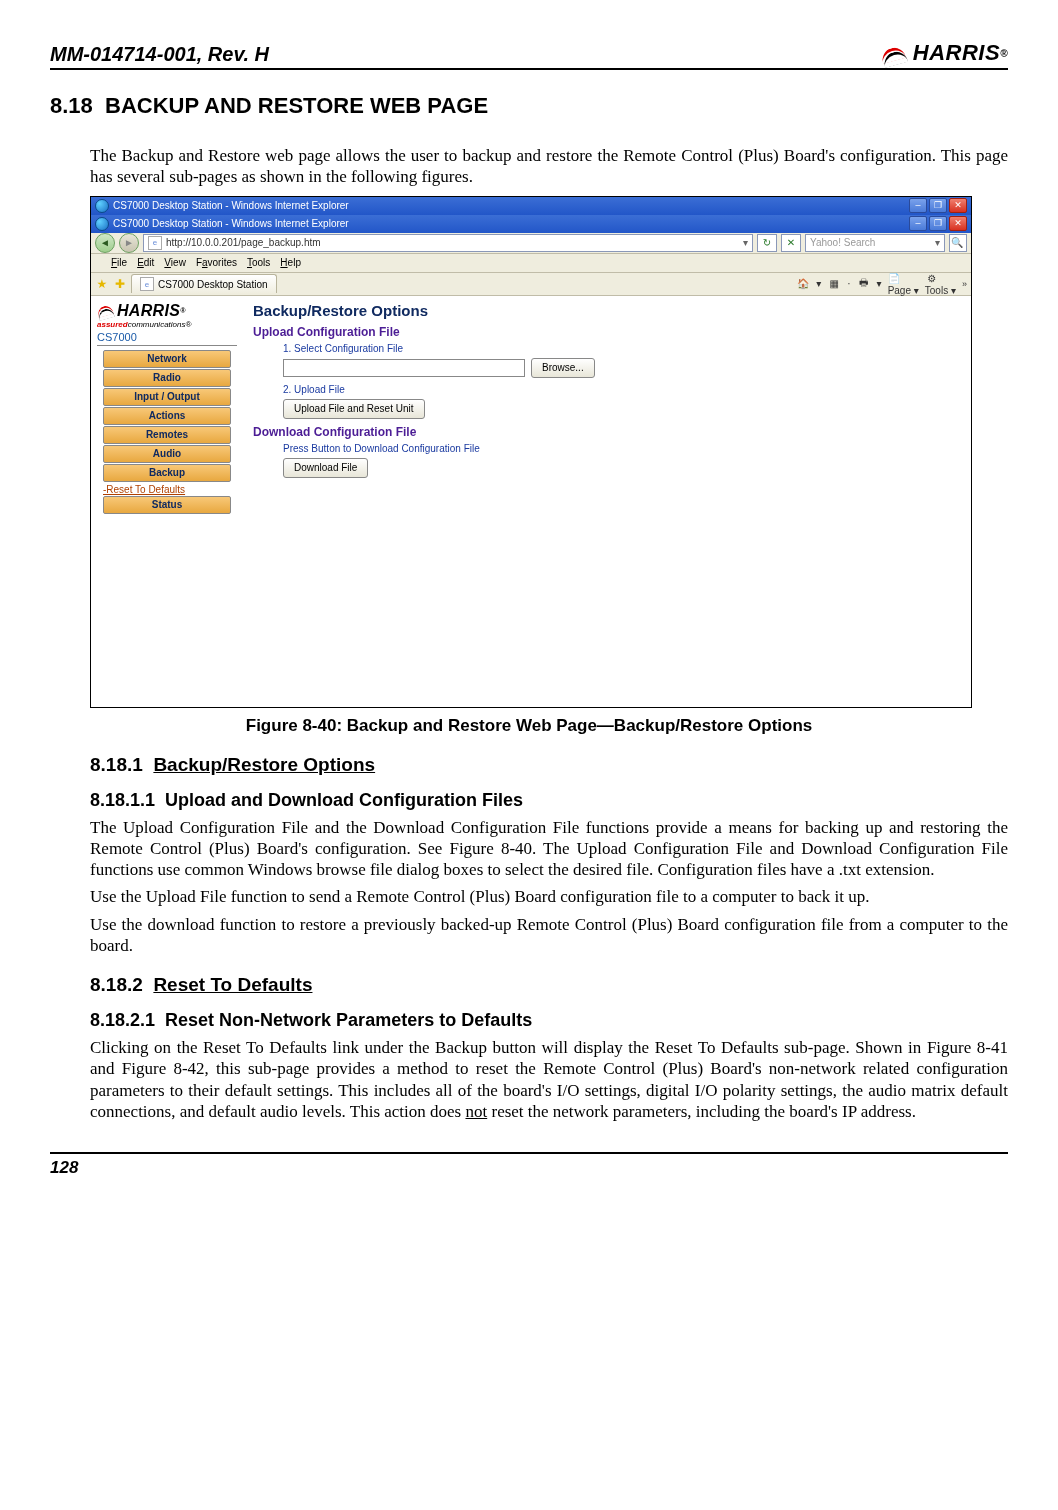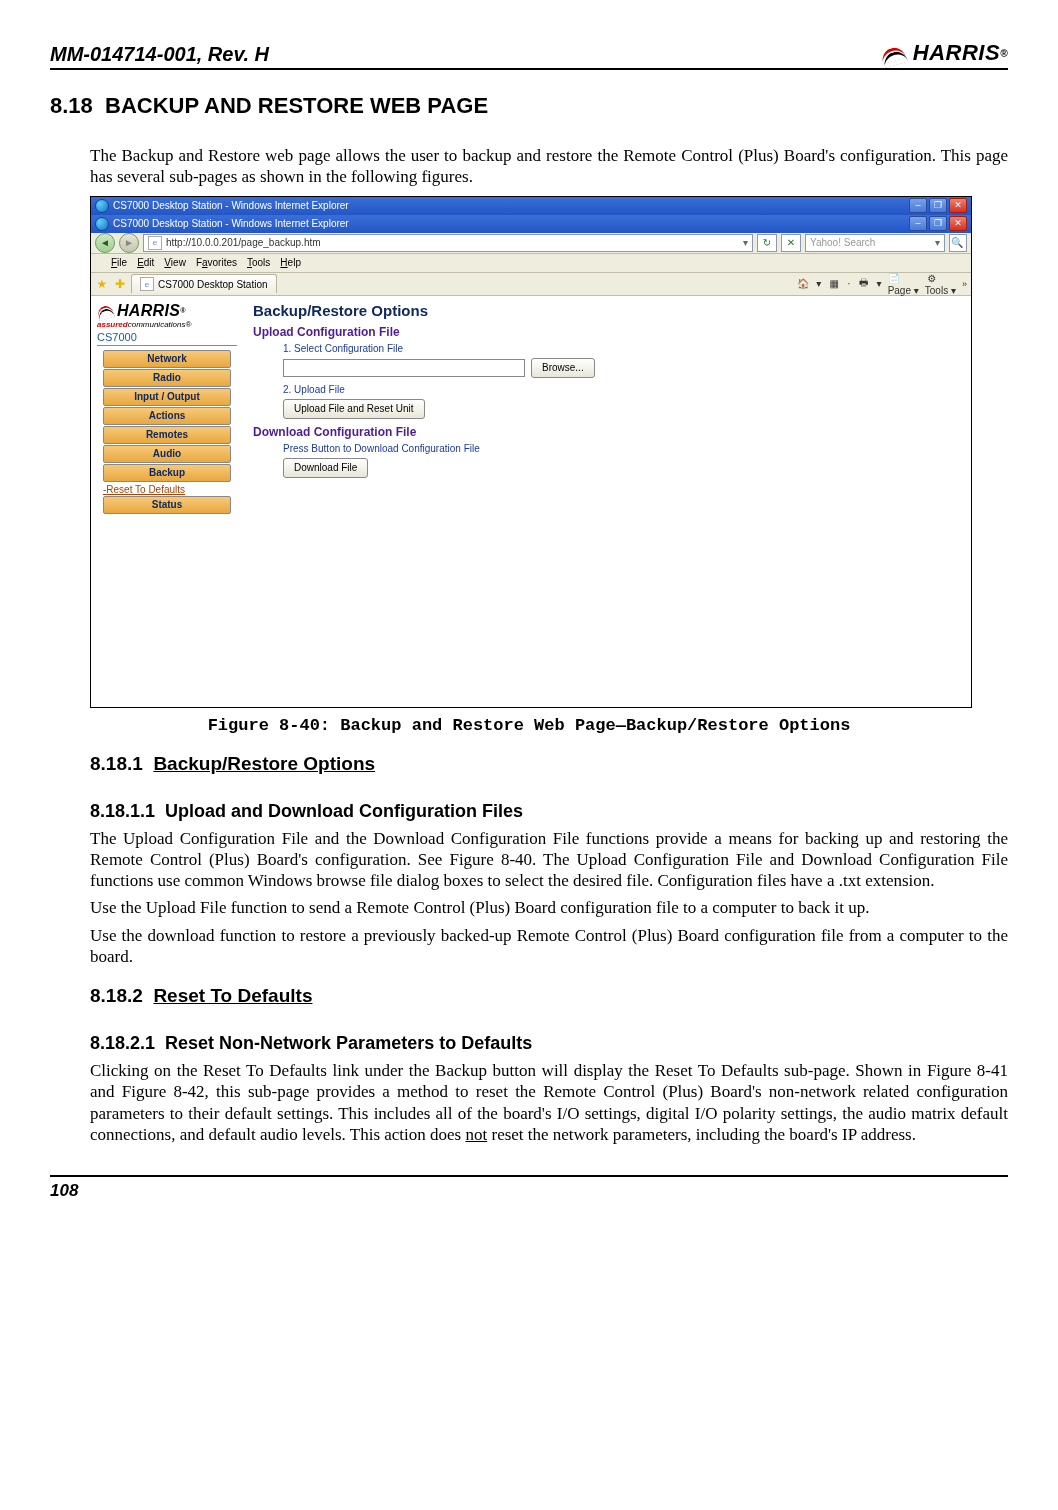--- a/index.html
+++ b/index.html
@@ -71,30 +71,30 @@
     font-family: Arial, Helvetica, sans-serif;
     font-size: 19px;
     font-weight: bold;
     margin: 18px 0 8px 40px;
   }
   h3.subsection .underline { text-decoration: underline; }
   h4.subsub {
     font-family: Arial, Helvetica, sans-serif;
     font-size: 18px;
     font-weight: bold;
-    margin: 26px 0 6px 40px;
+    margin: 14px 0 6px 40px;
   }
   p.body {
     margin: 6px 0 6px 40px;
     text-align: justify;
     font-size: 17px;
     line-height: 1.25;
   }
   .figure-caption {
-    font-family: Liberation Mono, monospace;
+    font-family: Liberation Sans, sans-serif;
     font-weight: bold;
     text-align: center;
     font-size: 17px;
     margin: 8px 0 10px 0;
   }
   .screenshot-frame {
     border: 1px solid #000;
     margin: 8px 40px 4px 40px;
     background: #fff;
     font-family: Tahoma, Arial, sans-serif;
@@ -389,14 +389,14 @@
 </h3>
 
 <h4 class="subsub">
   <span>8.18.2.1</span>&nbsp;&nbsp;<span>Reset Non-Network Parameters to Defaults</span>
 </h4>
 <p class="body">
   <span>Clicking on the Reset To Defaults link under the Backup button will display the Reset To Defaults sub-page. Shown in Figure 8-41 and Figure 8-42, this sub-page provides a method to reset the Remote Control (Plus) Board's non-network related configuration parameters to their default settings. This includes all of the board's I/O settings, digital I/O polarity settings, the audio matrix default connections, and default audio levels. This action does </span><span class="not-underline">not</span><span> reset the network parameters, including the board's IP address.</span>
 </p>
 
 <div class="page-footer">
-  <span>108</span>
+  <span>128</span>
 </div>
 
 </body></html>

